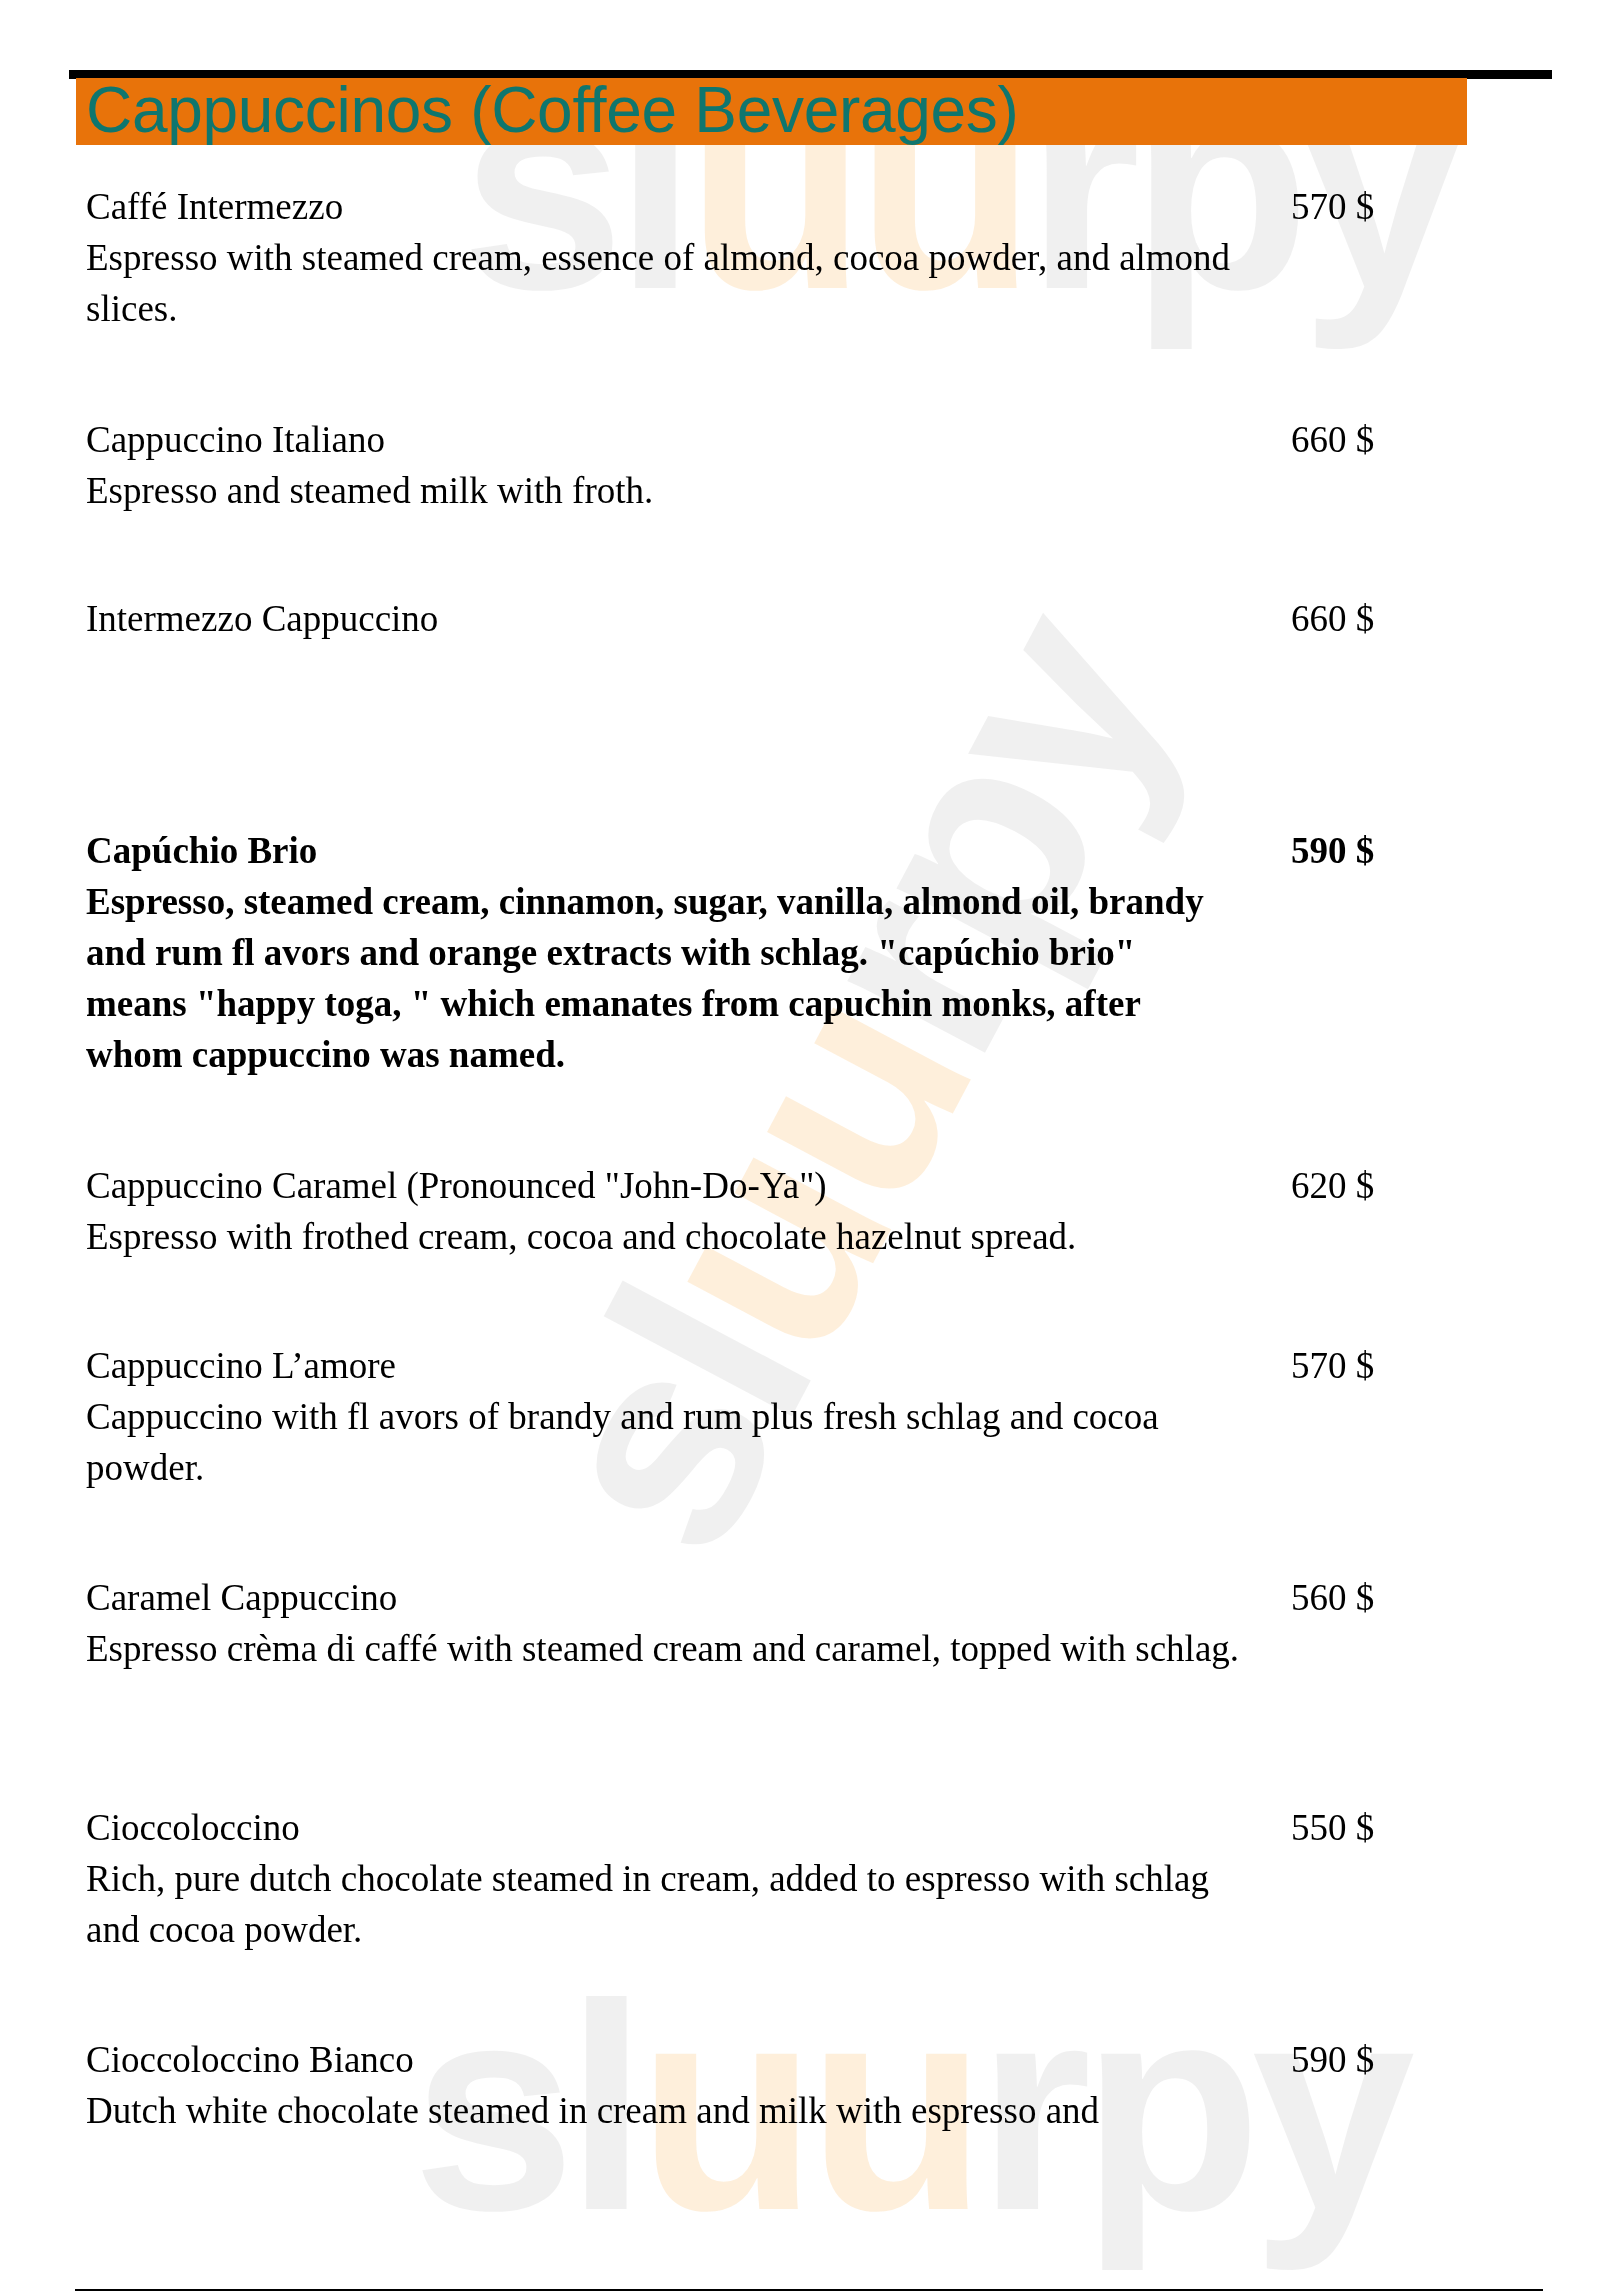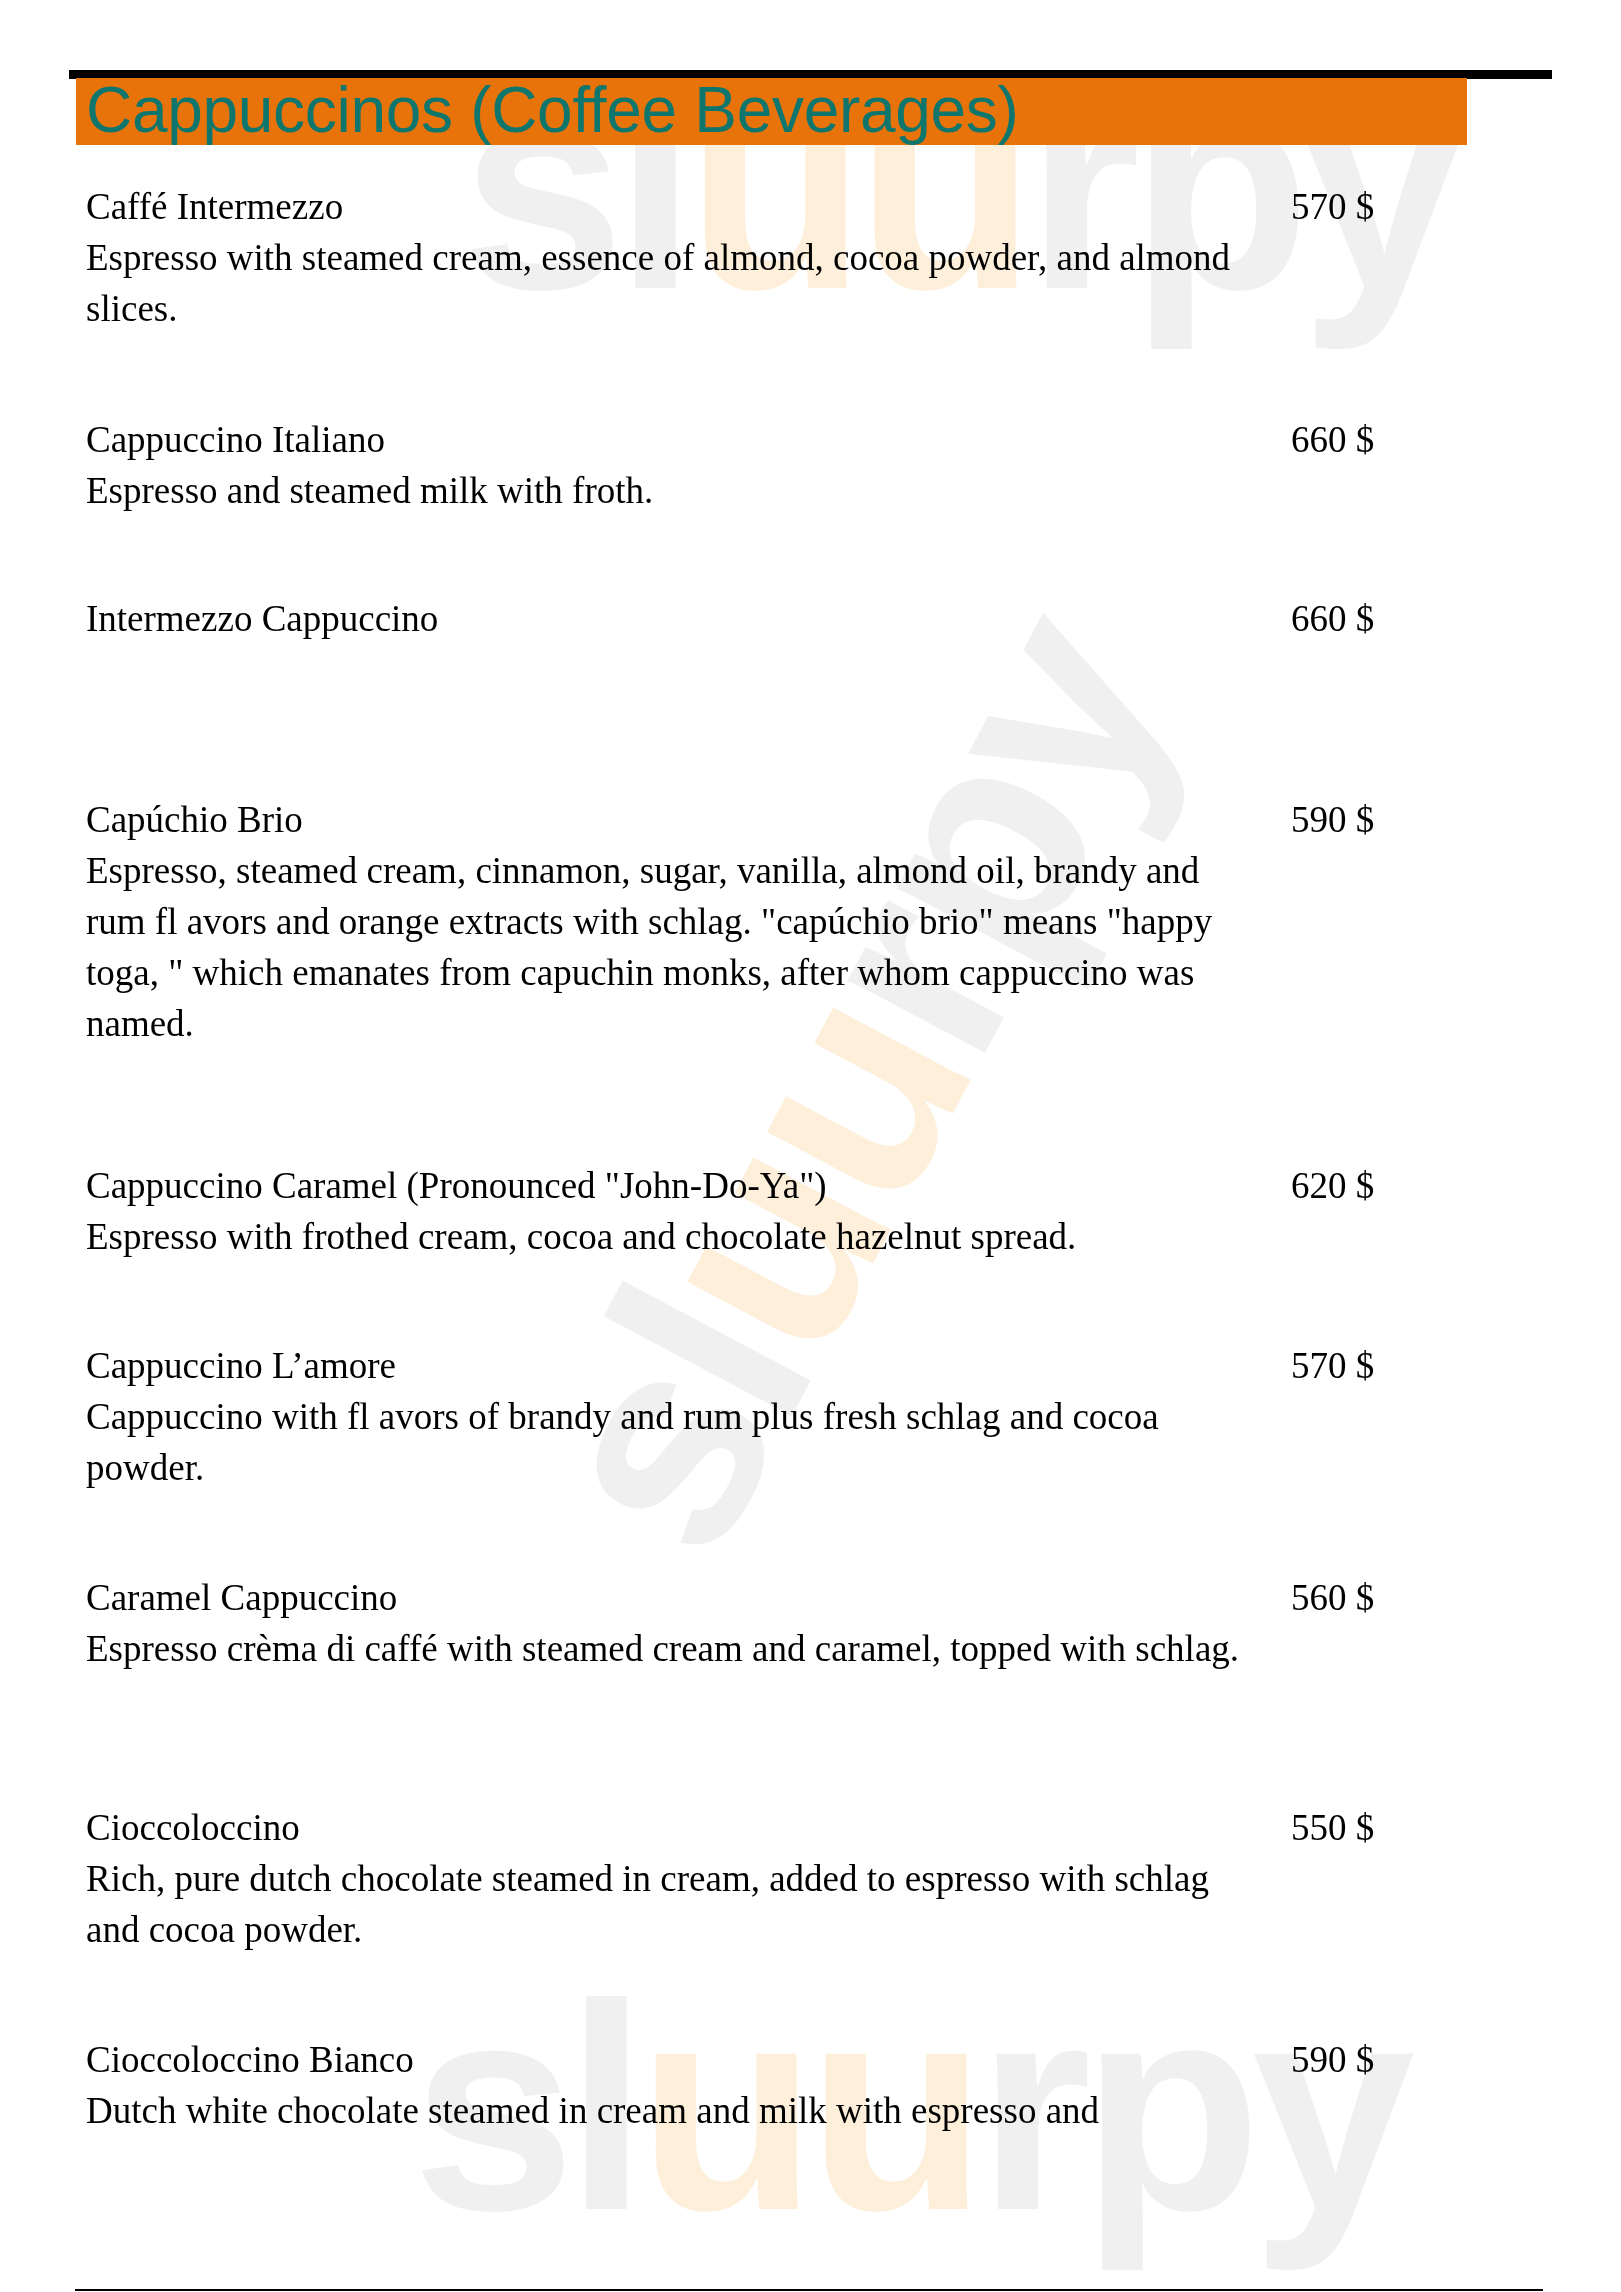--- a/index.html
+++ b/index.html
@@ -44,21 +44,21 @@
   <div class="item-name">Cappuccino Italiano</div>
   <div class="item-desc">Espresso and steamed milk with froth.</div>
   <div class="item-price">660 $</div>
 </div>
 
 <div class="item" style="top:593px;">
   <div class="item-name">Intermezzo Cappuccino</div>
   <div class="item-price">660 $</div>
 </div>
 
-<div class="item" style="top:794px;">
+<div class="item" style="top:825px;font-weight:bold;">
   <div class="item-name">Capúchio Brio</div>
   <div class="item-desc">Espresso, steamed cream, cinnamon, sugar, vanilla, almond oil, brandy and rum fl avors and orange extracts with schlag. "capúchio brio" means "happy toga, " which emanates from capuchin monks, after whom cappuccino was named.</div>
   <div class="item-price">590 $</div>
 </div>
 
 <div class="item" style="top:1160px;">
   <div class="item-name">Cappuccino Caramel (Pronounced "John-Do-Ya")</div>
   <div class="item-desc">Espresso with frothed cream, cocoa and chocolate hazelnut spread.</div>
   <div class="item-price">620 $</div>
 </div>

